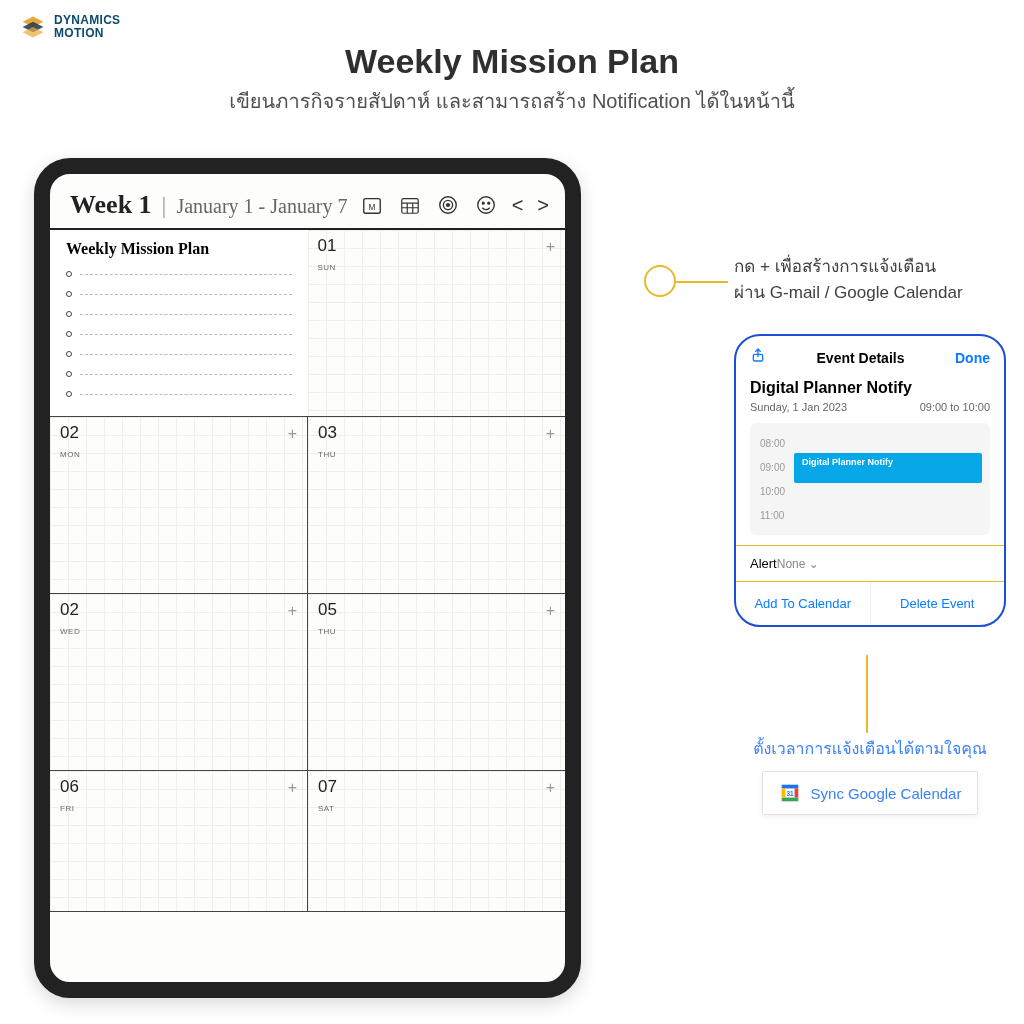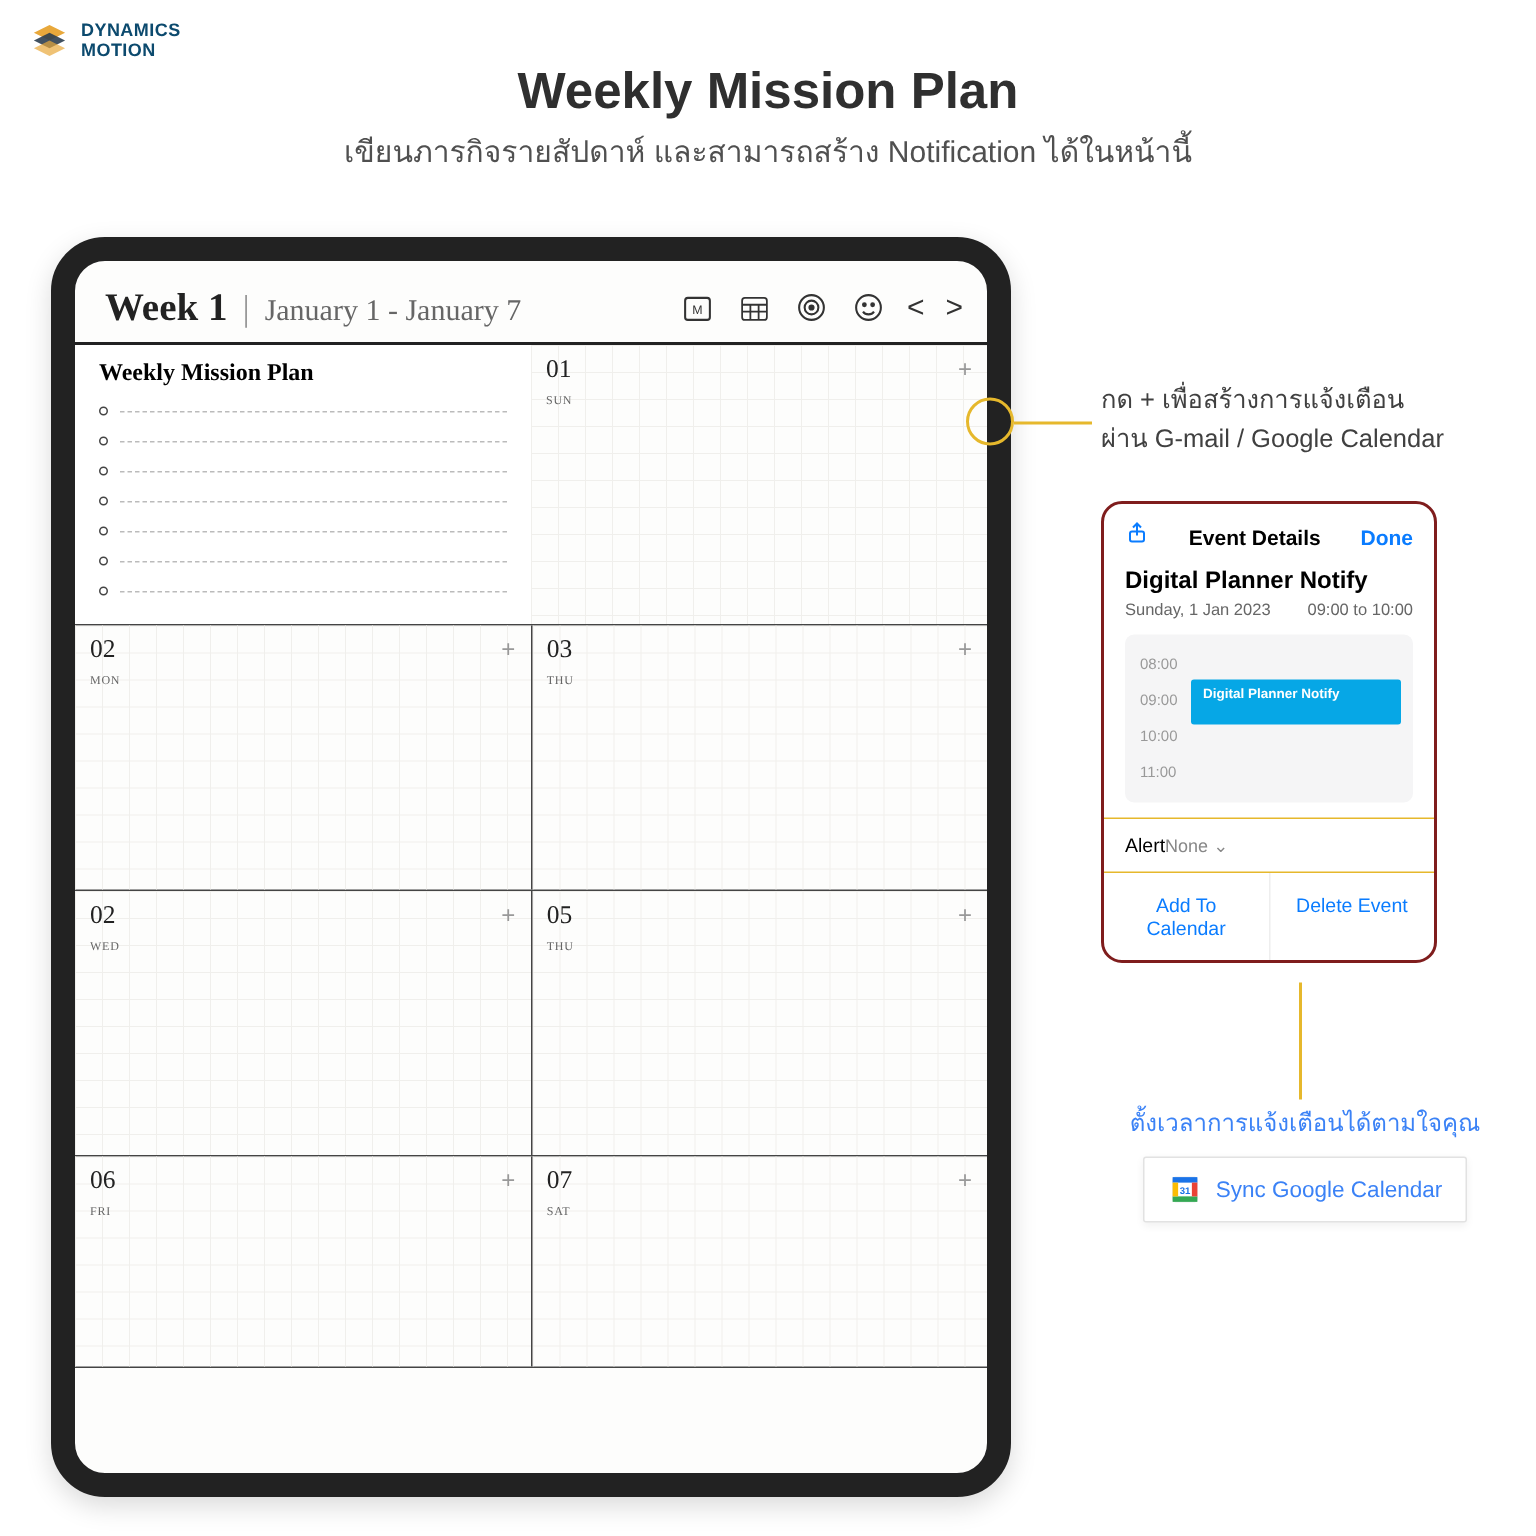--- a/index.html
+++ b/index.html
@@ -3,52 +3,52 @@
 <meta charset="utf-8">
 <style>
 * { box-sizing: border-box; margin: 0; padding: 0; }
 body { font-family: -apple-system, "Helvetica Neue", Arial, sans-serif; background: #fff; width: 1024px; height: 1024px; position: relative; }
 .logo { position: absolute; top: 14px; left: 20px; display: flex; align-items: center; gap: 8px; }
 .logo-mark { width: 26px; height: 26px; }
 .logo-text { font-size: 12px; font-weight: 700; color: #0c4a6e; line-height: 1.1; letter-spacing: 0.3px; }
 .hero { text-align: center; padding-top: 42px; }
 .hero h1 { font-size: 34px; font-weight: 700; color: #2f2f2f; }
 .hero p { font-size: 20px; color: #505050; margin-top: 4px; }
-.tablet { position: absolute; top: 158px; left: 34px; width: 640px; height: 840px; border: 16px solid #222; border-radius: 36px; background: #fdfdfc; box-shadow: 0 6px 18px rgba(0,0,0,.15); overflow: hidden; }
+.tablet { position: absolute; top: 158px; left: 34px; width: 547px; height: 840px; border: 16px solid #222; border-radius: 36px; background: #fdfdfc; box-shadow: 0 6px 18px rgba(0,0,0,.15); overflow: hidden; }
 .tablet::before { content:""; position:absolute; top:-10px; left:50%; transform:translateX(-50%); width:10px; height:10px; background:#000; border-radius:50%; }
 .screen { padding: 14px 0 0 0; }
 .wk-header { display:flex; align-items:center; justify-content:space-between; padding: 2px 16px 8px 20px; }
 .wk-left { display:flex; align-items:baseline; gap:10px; font-family: Georgia, "Times New Roman", serif; }
 .wk-left .wk { font-size: 26px; font-weight: 600; color:#222; }
 .wk-left .pipe { color:#999; font-size:24px; }
 .wk-left .range { font-size: 20px; color:#666; }
 .wk-icons { display:flex; gap:14px; align-items:center; }
 .wk-icons .ic { width:24px; height:24px; display:flex; align-items:center; justify-content:center; color:#333; }
 .wk-icons .nav { font-size:20px; color:#333; }
 .grid { border-top: 2px solid #222; }
 .row { display:flex; border-bottom: 1px solid #444; }
 .cell { flex:1; position:relative; background-image: linear-gradient(#f0efec 1px, transparent 1px), linear-gradient(90deg, #f0efec 1px, transparent 1px); background-size: 18px 18px; }
 .cell + .cell { border-left: 1px solid #444; }
-.cell .dnum { position:absolute; top:6px; left:10px; font-family: Liberation Serif, serif; }
+.cell .dnum { position:absolute; top:6px; left:10px; font-family: Liberation Sans, sans-serif; }
 .cell .dnum .n { font-size: 17px; color:#222; }
 .cell .dnum .d { font-size: 8px; color:#666; letter-spacing: 0.5px; }
 .cell .plus { position:absolute; top:8px; right:10px; color:#999; font-size:16px; font-weight:300; }
 .mission { background:#fff; padding: 10px 16px 8px 16px; }
 .mission h3 { font-family: Georgia, serif; font-size: 16px; font-weight:700; margin-bottom:6px; }
 .mission .line { display:flex; align-items:center; gap:8px; height:20px; }
 .mission .line .bullet { width:6px; height:6px; border:1px solid #444; border-radius:50%; }
 .mission .line .dash { flex:1; border-bottom:1px dashed #bbb; }
 .row.tall .cell, .row.tall .mission-cell { height: 186px; }
 .row.mid .cell { height: 176px; }
 .row.short .cell { height: 140px; }
 .mission-cell { flex:1; background:#fff; }
 .plus-circle { position:absolute; top:265px; left:644px; width:32px; height:32px; border:2px solid #e6b82c; border-radius:50%; }
 .connector1 { position:absolute; top:281px; left:676px; width:52px; height:2px; background:#e6b82c; }
 .callout1 { position:absolute; top:254px; left:734px; width:272px; color:#404040; font-size:17px; line-height:1.5; }
-.panel { position:absolute; top:334px; left:734px; width:224px; border:2px solid #7f1d1d; border-radius:14px; background:#fff; overflow:hidden; }
+.panel { position:absolute; top:334px; left:734px; width:272px; border:2px solid #1d4ed8; border-radius:26px; background:#fff; overflow:hidden; }
 .panel-top { display:flex; align-items:center; justify-content:space-between; padding:10px 14px 6px 14px; }
 .panel-top .share-ic { color:#0a7cff; font-size:18px; }
 .panel-top .title { font-weight:700; font-size:14px; }
 .panel-top .done { color:#0a7cff; font-weight:600; font-size:14px; }
 .panel-body { padding: 4px 14px 10px 14px; }
 .panel-body h4 { font-size:16px; font-weight:700; margin-bottom:4px; }
 .panel-body .meta { display:flex; justify-content:space-between; font-size:11px; color:#666; margin-bottom:10px; }
 .timeblock { background:#f5f5f6; border-radius:6px; padding:8px 0 8px 10px; position:relative; }
 .timeblock .hr { font-size:10px; color:#999; height:24px; display:flex; align-items:center; }
 .timeblock .event { position:absolute; left:44px; right:8px; top:30px; height:30px; background:#06a7e6; color:#fff; font-size:9px; font-weight:600; padding:4px 8px; border-radius:2px; }

